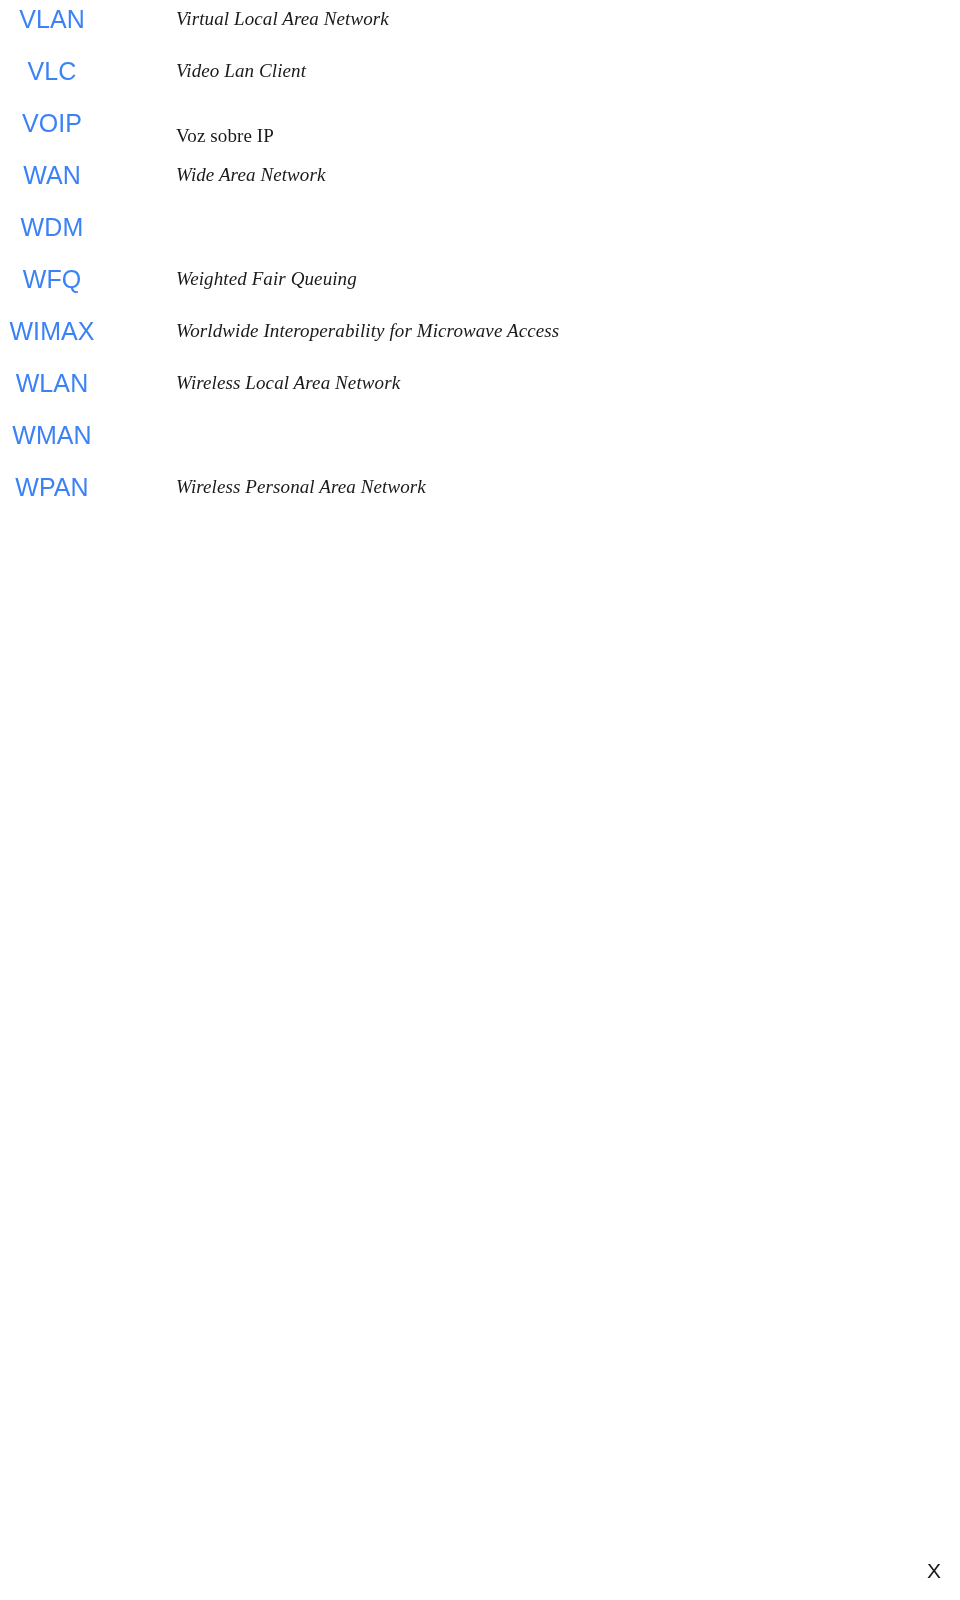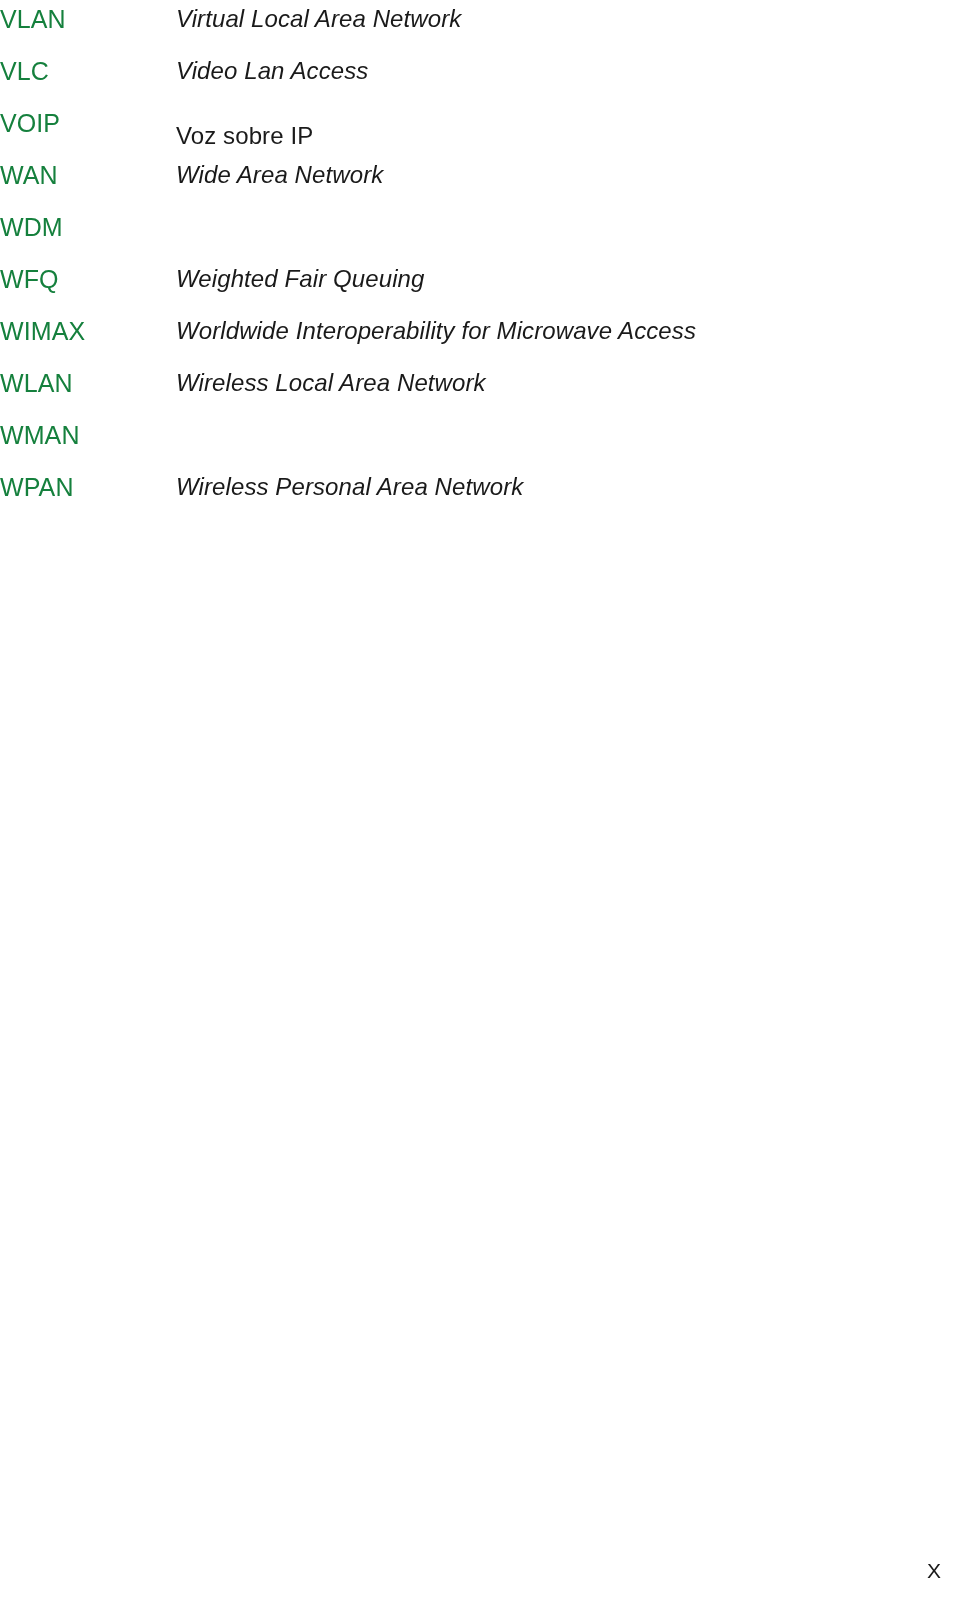--- a/index.html
+++ b/index.html
@@ -36,37 +36,39 @@
     position: relative;
     height: 52px;
     width: 960px;
   }
 
   .abbr {
     position: absolute;
     left: 0;
     top: 0;
     width: 104px;
+    text-align: center;
     font-size: 25px;
     line-height: 38px;
     letter-spacing: 0.1px;
-    color: #15803d;
+    color: #3b82f6;
     white-space: nowrap;
   }
 
   .definition {
     position: absolute;
     left: 176px;
     top: 0;
-    font-size: 24px;
+    font-size: 19px;
     line-height: 38px;
     font-style: italic;
     letter-spacing: 0.1px;
     color: #1a1a1a;
     white-space: nowrap;
+    font-family: Liberation Serif, serif;
   }
 
   .definition.upright {
     font-style: normal;
     margin-top: 13px;
   }
 
   #page-marker {
     position: absolute;
     left: 920px;
@@ -83,21 +85,21 @@
 
 <div id="page">
 
   <div id="glossary">
       <div class="row">
         <div class="abbr">VLAN</div>
         <div class="definition">Virtual Local Area Network</div>
       </div>
       <div class="row">
         <div class="abbr">VLC</div>
-        <div class="definition">Video Lan Access</div>
+        <div class="definition">Video Lan Client</div>
       </div>
       <div class="row">
         <div class="abbr">VOIP</div>
         <div class="definition upright">Voz sobre IP</div>
       </div>
       <div class="row">
         <div class="abbr">WAN</div>
         <div class="definition">Wide Area Network</div>
       </div>
       <div class="row">

